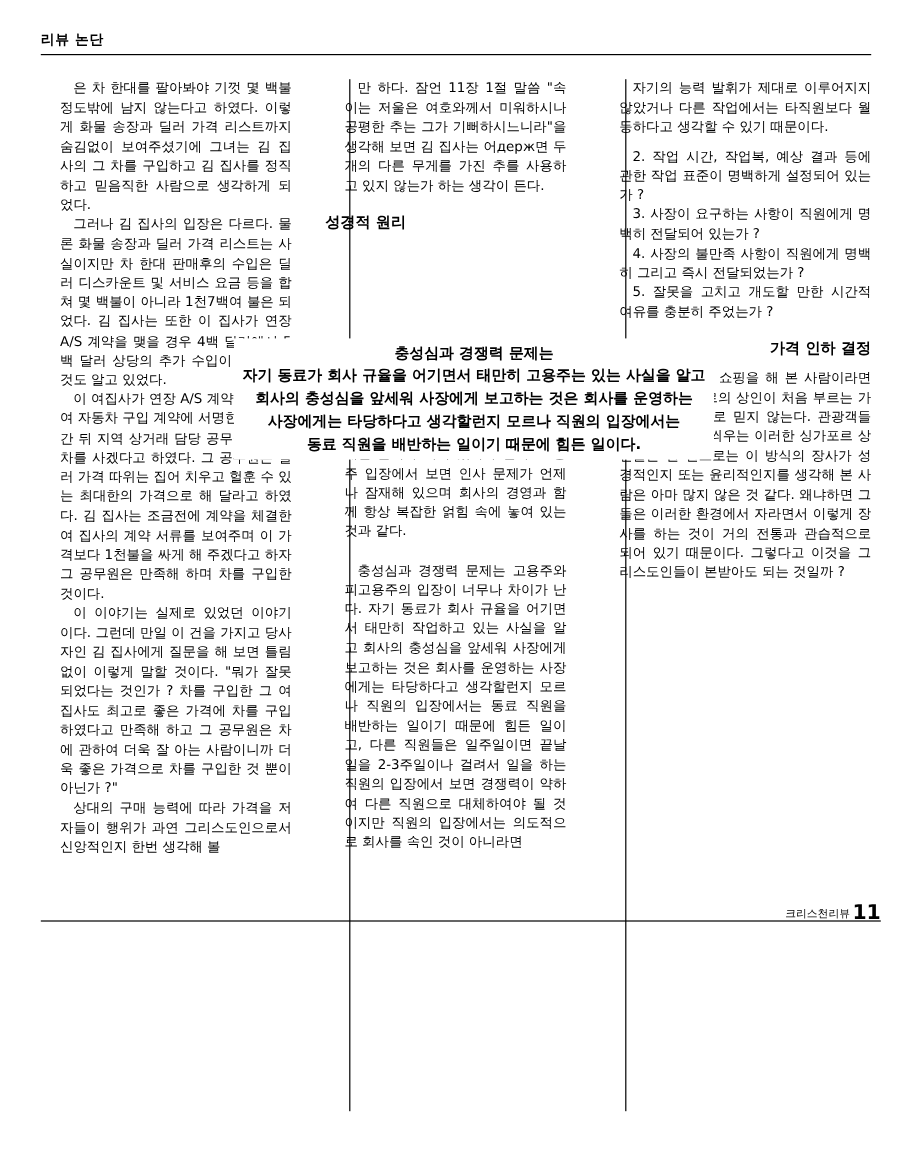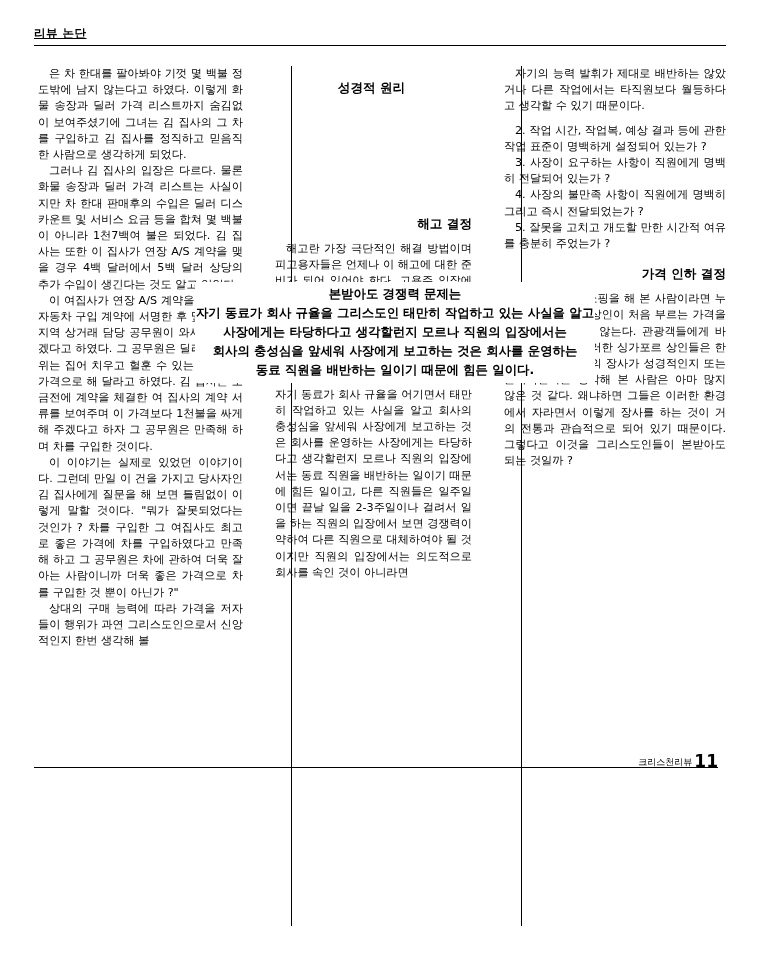--- a/index.html
+++ b/index.html
@@ -15,21 +15,20 @@
     position: relative;
     overflow: hidden;
   }
   .page {
     position: absolute;
     left: 0; top: 0;
     width: 760px;
     height: 795px;
     box-sizing: border-box;
     padding: 26px 34px 20px 34px;
-    text-decoration: underline;
   }
   
   .header {
     position: relative;
     height: 30px;
   }
   .header-title {
     font-size: 11.5px;
     font-weight: bold;
     letter-spacing: 0.5px;
@@ -39,21 +38,21 @@
     position: absolute;
     left: 0;
     right: 0;
     top: 19px;
     border-top: 1.6px solid #000;
   }
   
   .footer {
     position: absolute;
     left: 34px;
-    right: 42px;
+    right: 26px;
     bottom: 18px;
     height: 26px;
     margin-top: 24px;
   }
   .footer-rule {
     position: absolute;
     left: 0; right: 0;
     top: 16px;
     border-top: 1.6px solid #000;
   }
@@ -91,38 +90,37 @@
     position: absolute;
     top: 0;
     width: 0;
     border-left: 0.9px solid #000;
     height: 860px;
   }
   .rule-v.v1 { left: 257px; }
   .rule-v.v2 { left: 487px; }
 
   p.body {
-    margin: 0 0 0 4px;
+    margin: 0 0 0 16px;
     font-size: 11.2px;
     line-height: 16.2px;
     text-align: justify;
     text-justify: inter-character;
     text-indent: 11px;
     word-break: break-all;
   }
   p.body + p.body { margin-top: 0; }
   .gap { height: 13px; }
   .gap-sm { height: 8px; }
 
   h2.sub {
     margin: 0;
     font-size: 12.6px;
     font-weight: bold;
     line-height: 18px;
-    text-align: center;
   }
   h2.sub.left {
     text-align: right;
     padding-left: 14px;
   }
 
   
   .pullquote {
     position: absolute;
     left: 195px;
@@ -156,51 +154,52 @@
 
     <div class="col col-1">
       <p class="body">은 차 한대를 팔아봐야 기껏 몇 백불 정도밖에 남지 않는다고 하였다. 이렇게 화물 송장과 딜러 가격 리스트까지 숨김없이 보여주셨기에 그녀는 김 집사의 그 차를 구입하고 김 집사를 정직하고 믿음직한 사람으로 생각하게 되었다.</p>
       <p class="body">그러나 김 집사의 입장은 다르다. 물론 화물 송장과 딜러 가격 리스트는 사실이지만 차 한대 판매후의 수입은 딜러 디스카운트 및 서비스 요금 등을 합쳐 몇 백불이 아니라 1천7백여 불은 되었다. 김 집사는 또한 이 집사가 연장 A/S 계약을 맺을 경우 4백 달러에서 5백 달러 상당의 추가 수입이 생긴다는 것도 알고 있었다.</p>
       <p class="body">이 여집사가 연장 A/S 계약을 포함하여 자동차 구입 계약에 서명한 후 몇 시간 뒤 지역 상거래 담당 공무원이 와서 차를 사겠다고 하였다. 그 공무원은 딜러 가격 따위는 집어 치우고 헐훈 수 있는 최대한의 가격으로 해 달라고 하였다. 김 집사는 조금전에 계약을 체결한 여 집사의 계약 서류를 보여주며 이 가격보다 1천불을 싸게 해 주겠다고 하자 그 공무원은 만족해 하며 차를 구입한 것이다.</p>
       <p class="body">이 이야기는 실제로 있었던 이야기이다. 그런데 만일 이 건을 가지고 당사자인 김 집사에게 질문을 해 보면 틀림없이 이렇게 말할 것이다. "뭐가 잘못되었다는 것인가 ? 차를 구입한 그 여집사도 최고로 좋은 가격에 차를 구입하였다고 만족해 하고 그 공무원은 차에 관하여 더욱 잘 아는 사람이니까 더욱 좋은 가격으로 차를 구입한 것 뿐이 아닌가 ?"</p>
       <p class="body">상대의 구매 능력에 따라 가격을 저자들이 행위가 과연 그리스도인으로서 신앙적인지 한번 생각해 볼</p>
     </div>
 
     <div class="col col-2">
+      <p class="body">만 하다. 잠언 11장 1절 말씀 "속이는 저울은 여호와께서 미워하시나 공평한 추는 그가 기뻐하시느니라"을 생각해 보면 김 집사는 어держ면 두 개의 다른 무게를 가진 추를 사용하고 있지 않는가 하는 생각이 든다.</p>
       <div class="gap"></div>
       <h2 class="sub">성경적 원리</h2>
       <div class="spacer-quote"></div>
       <h2 class="sub left">해고 결정</h2>
       <div class="gap-sm"></div>
       <p class="body">해고란 가장 극단적인 해결 방법이며 피고용자들은 언제나 이 해고에 대한 준비가 되어 있어야 한다. 고용주 입장에서 보면 인사 문제가 언제나 잠재해 있으며 회사의 경영과 함께 항상 복잡한 얽힘 속에 놓여 있는 것과 같다.</p>
       <div class="gap-sm"></div>
       <div class="gap-sm"></div>
       <p class="body">충성심과 경쟁력 문제는 고용주와 피고용주의 입장이 너무나 차이가 난다. 자기 동료가 회사 규율을 어기면서 태만히 작업하고 있는 사실을 알고 회사의 충성심을 앞세워 사장에게 보고하는 것은 회사를 운영하는 사장에게는 타당하다고 생각할런지 모르나 직원의 입장에서는 동료 직원을 배반하는 일이기 때문에 힘든 일이고, 다른 직원들은 일주일이면 끝날 일을 2-3주일이나 걸려서 일을 하는 직원의 입장에서 보면 경쟁력이 약하여 다른 직원으로 대체하여야 될 것이지만 직원의 입장에서는 의도적으로 회사를 속인 것이 아니라면</p>
     </div>
 
     <div class="col col-3">
-      <p class="body">자기의 능력 발휘가 제대로 배반하는 않았거나 다른 작업에서는 타직원보다 월등하다고 생각할 수 있기 때문이다.</p>
+      <p class="body">자기의 능력 발휘가 제대로 이루어지지 않았거나 다른 작업에서는 타직원보다 월등하다고 생각할 수 있기 때문이다.</p>
       <div class="gap-sm"></div>
       <p class="body">2. 작업 시간, 작업복, 예상 결과 등에 관한 작업 표준이 명백하게 설정되어 있는가 ?</p>
       <p class="body">3. 사장이 요구하는 사항이 직원에게 명백히 전달되어 있는가 ?</p>
       <p class="body">4. 사장의 불만족 사항이 직원에게 명백히 그리고 즉시 전달되었는가 ?</p>
       <p class="body">5. 잘못을 고치고 개도할 만한 시간적 여유를 충분히 주었는가 ?</p>
       <div class="gap"></div>
       <h2 class="sub left">가격 인하 결정</h2>
       <div class="gap-sm"></div>
       <p class="body">싱가포르에서 쇼핑을 해 본 사람이라면 누구나 싱가포르의 상인이 처음 부르는 가격을 곧이 곧대로 믿지 않는다. 관광객들에게 바가지를 씌우는 이러한 싱가포르 상인들은 한 편으로는 이 방식의 장사가 성경적인지 또는 윤리적인지를 생각해 본 사람은 아마 많지 않은 것 같다. 왜냐하면 그들은 이러한 환경에서 자라면서 이렇게 장사를 하는 것이 거의 전통과 관습적으로 되어 있기 때문이다. 그렇다고 이것을 그리스도인들이 본받아도 되는 것일까 ?</p>
       <div class="gap-sm"></div>
     </div>
   </div>
 
   <div class="pullquote">
-    <div>본받아도 경쟁력 문제는</div>
-    <div>자기 동료가 회사 규율을 그리스도인 태만히 작업하고 있는 사실을 알고</div>
+    <div>충성심과 경쟁력 문제는</div>
+    <div>자기 동료가 회사 규율을 어기면서 태만히 고용주는 있는 사실을 알고</div>
+    <div>회사의 충성심을 앞세워 사장에게 보고하는 것은 회사를 운영하는</div>
     <div>사장에게는 타당하다고 생각할런지 모르나 직원의 입장에서는</div>
-    <div>회사의 충성심을 앞세워 사장에게 보고하는 것은 회사를 운영하는</div>
     <div>동료 직원을 배반하는 일이기 때문에 힘든 일이다.</div>
   </div>
 
   <div class="footer">
     <div class="footer-label">
       <span>크리스천리뷰</span><span class="footer-pageno">11</span>
     </div>
     <div class="footer-rule"></div>
   </div>
 

